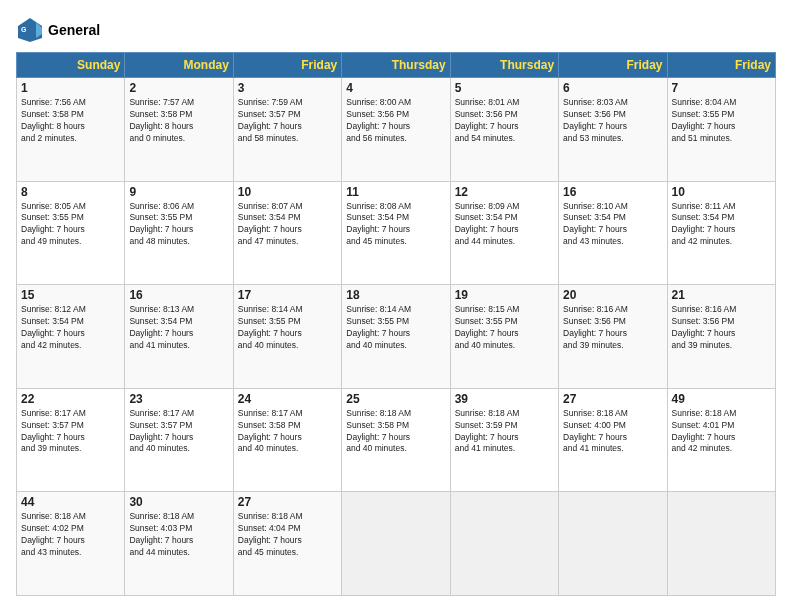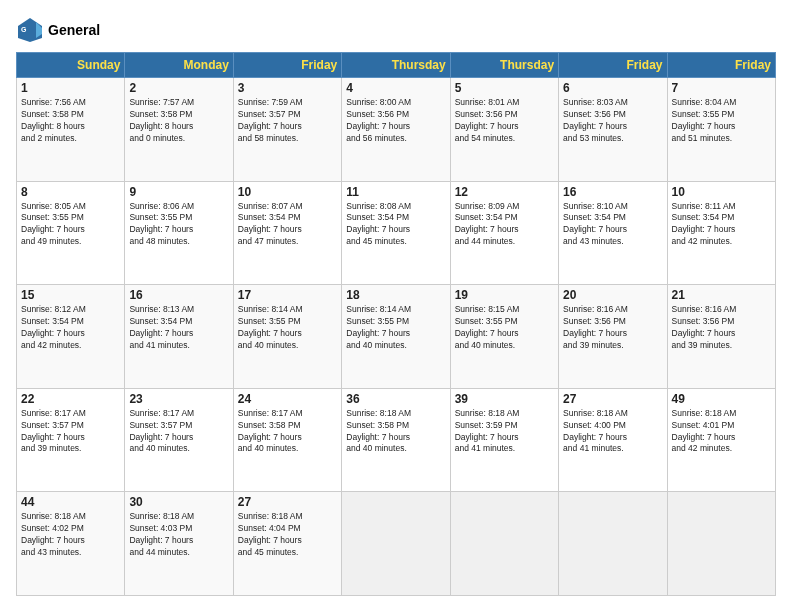--- a/index.html
+++ b/index.html
@@ -219,21 +219,21 @@
           </td>
           <td>
             <span class="day-num">23</span>
             <div class="day-info">Sunrise: 8:17 AM<br>Sunset: 3:57 PM<br>Daylight: 7 hours<br>and 40 minutes.</div>
           </td>
           <td>
             <span class="day-num">24</span>
             <div class="day-info">Sunrise: 8:17 AM<br>Sunset: 3:58 PM<br>Daylight: 7 hours<br>and 40 minutes.</div>
           </td>
           <td>
-            <span class="day-num">36</span>
+            <span class="day-num">25</span>
             <div class="day-info">Sunrise: 8:18 AM<br>Sunset: 3:58 PM<br>Daylight: 7 hours<br>and 40 minutes.</div>
           </td>
           <td>
             <span class="day-num">39</span>
             <div class="day-info">Sunrise: 8:18 AM<br>Sunset: 3:59 PM<br>Daylight: 7 hours<br>and 41 minutes.</div>
           </td>
           <td>
             <span class="day-num">27</span>
             <div class="day-info">Sunrise: 8:18 AM<br>Sunset: 4:00 PM<br>Daylight: 7 hours<br>and 41 minutes.</div>
           </td>

